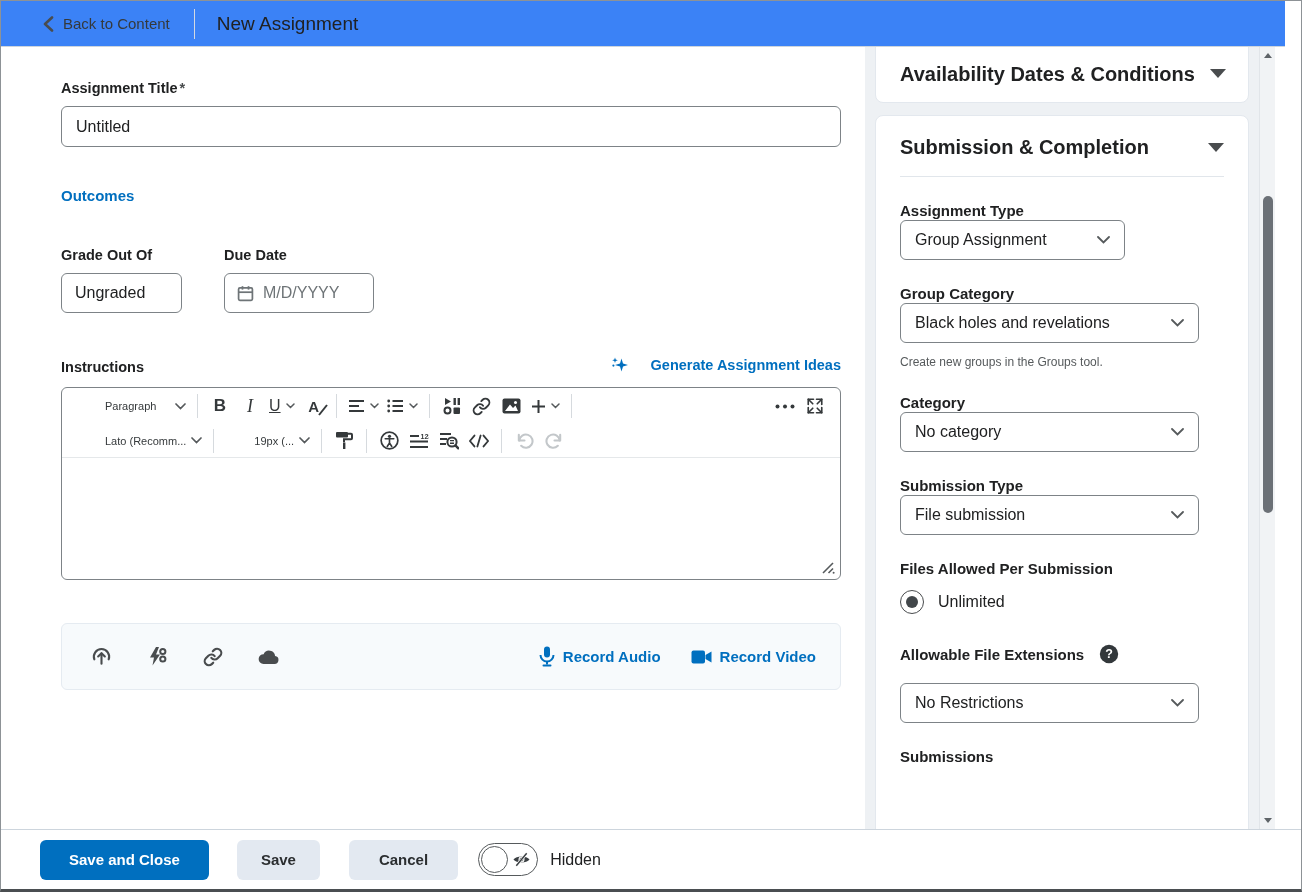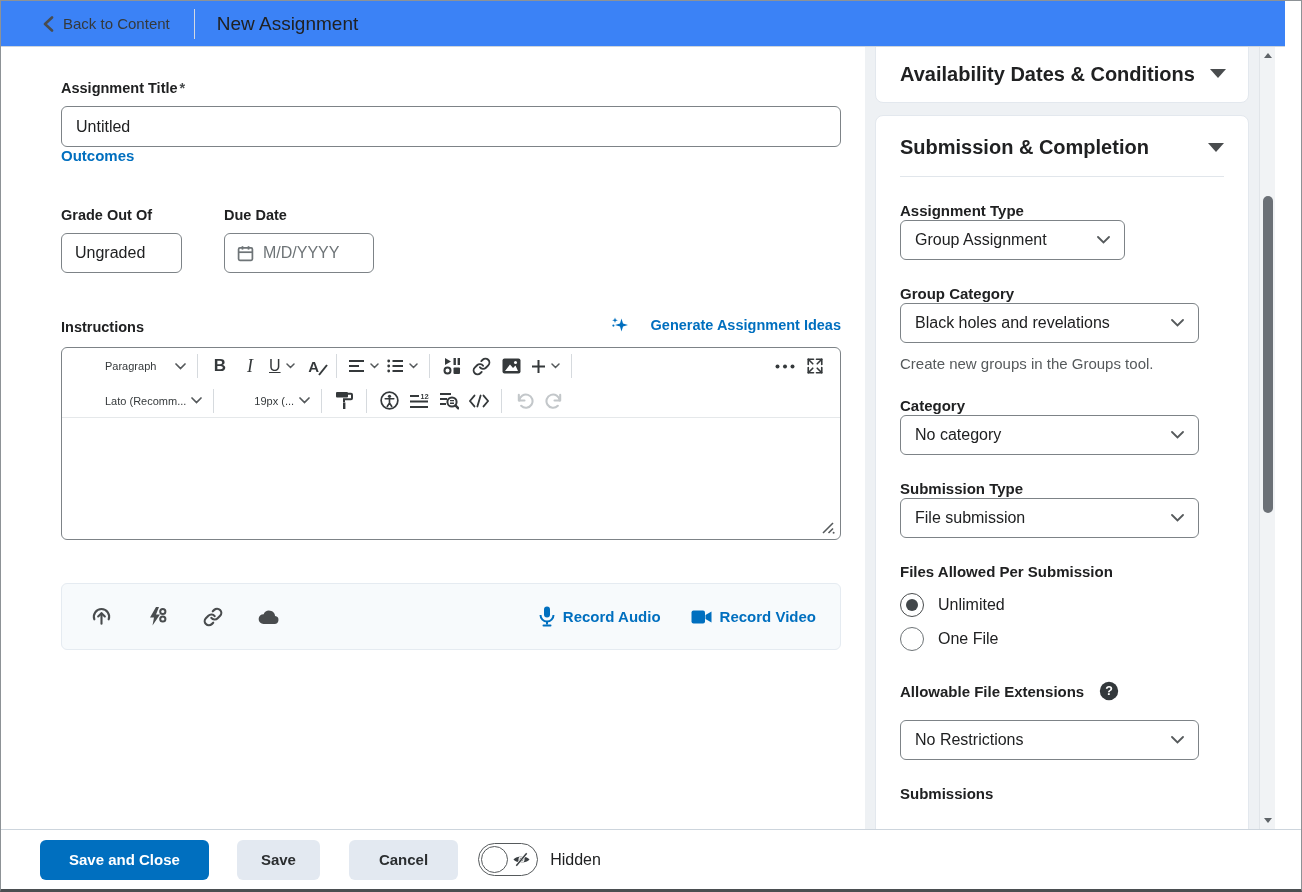--- a/index.html
+++ b/index.html
@@ -35,21 +35,21 @@
   .field-label { font-size:14.5px; font-weight:700; color:#202122; }
   .req { color:#494c4e; font-weight:700; margin-left:2px; }
 
   .text-input {
     display:block; width:100%; height:41px; margin-top:9px;
     border:1px solid #7d8387; border-radius:6px; padding:0 14px;
     font:16px "Liberation Sans",sans-serif; color:#202122; background:#fff;
   }
 
   .link-blue { color:#006fbf; font-weight:700; font-size:15px; text-decoration:none; cursor:pointer; }
-  .outcomes-row { }
+  .outcomes-row { margin-top:40px; }
 
   .grade-row { display:flex; gap:42px; margin-top:42px; }
   .grade-col .field-label { display:block; }
   .small-input {
     height:40px; margin-top:10px; border:1px solid #7d8387; border-radius:6px;
     padding:0 13px; font:16px "Liberation Sans",sans-serif; color:#202122; background:#fff;
   }
   .ungraded-input { width:121px; }
   .date-field {
     width:150px; height:40px; margin-top:10px; border:1px solid #7d8387; border-radius:6px;
@@ -115,21 +115,21 @@
   .card-divider { border:none; border-top:1px solid #e1e6eb; margin-top:17px; }
 
   .sb-label { display:block; font-size:15px; font-weight:700; color:#202122; margin-top:25px; }
   .select {
     margin-top:1px; height:40px; border:1px solid #7d8387; border-radius:6px; background:#fff;
     display:flex; align-items:center; justify-content:space-between; padding:0 14px; cursor:pointer;
   }
   .select .sel-text { font-size:16px; color:#202122; }
   .sel-narrow { width:225px; }
   .sel-wide { width:299px; }
-  .helper-text { margin-top:12px; font-size:15px; color:#565a5c; }
+  .helper-text { margin-top:12px; font-size:12px; color:#565a5c; }
 
   .radio-row { display:flex; align-items:center; gap:14px; margin-top:13px; cursor:pointer; }
   .radio-row + .radio-row { margin-top:10px; }
   .radio { flex:none; width:24px; height:24px; border:1px solid #6e7477; border-radius:50%; background:#fff; }
   .radio.selected { border-color:#494c4e; position:relative; }
   .radio.selected::after { content:""; position:absolute; left:5px; top:5px; width:12px; height:12px; border-radius:50%; background:#42474a; }
   .radio-label { font-size:16px; color:#202122; }
 
   .ext-row { display:flex; align-items:center; gap:14px; margin-top:29px; }
   .ext-row .sb-label { margin-top:0; }
@@ -519,24 +519,20 @@
         <span class="sel-text">File submission</span>
         <svg width="13" height="8" viewBox="0 0 13 8">
             <polyline points="1,1 6.5,6.5 12,1" fill="none" stroke="#565a5c" stroke-width="1.8" stroke-linecap="round"></polyline>
           </svg>
       </div>
 
       <span class="sb-label">Files Allowed Per Submission</span>
       <div class="radio-row">
         <span class="radio selected"></span>
         <span class="radio-label">Unlimited</span>
-      </div>
-      <div class="radio-row">
-        <span class="radio"></span>
-        <span class="radio-label">One File</span>
       </div>
 
       <div class="ext-row">
         <span class="sb-label">Allowable File Extensions</span>
         <button class="icon-btn" style="width:22px;height:22px">
           <svg width="20" height="20" viewBox="0 0 20 20">
               <circle cx="10" cy="10" r="9.2" fill="#33383b"></circle>
               <text x="10" y="14.4" text-anchor="middle" font-size="12.5" font-weight="bold" fill="#fff" font-family="Liberation Sans, sans-serif">?</text>
             </svg>
         </button>

